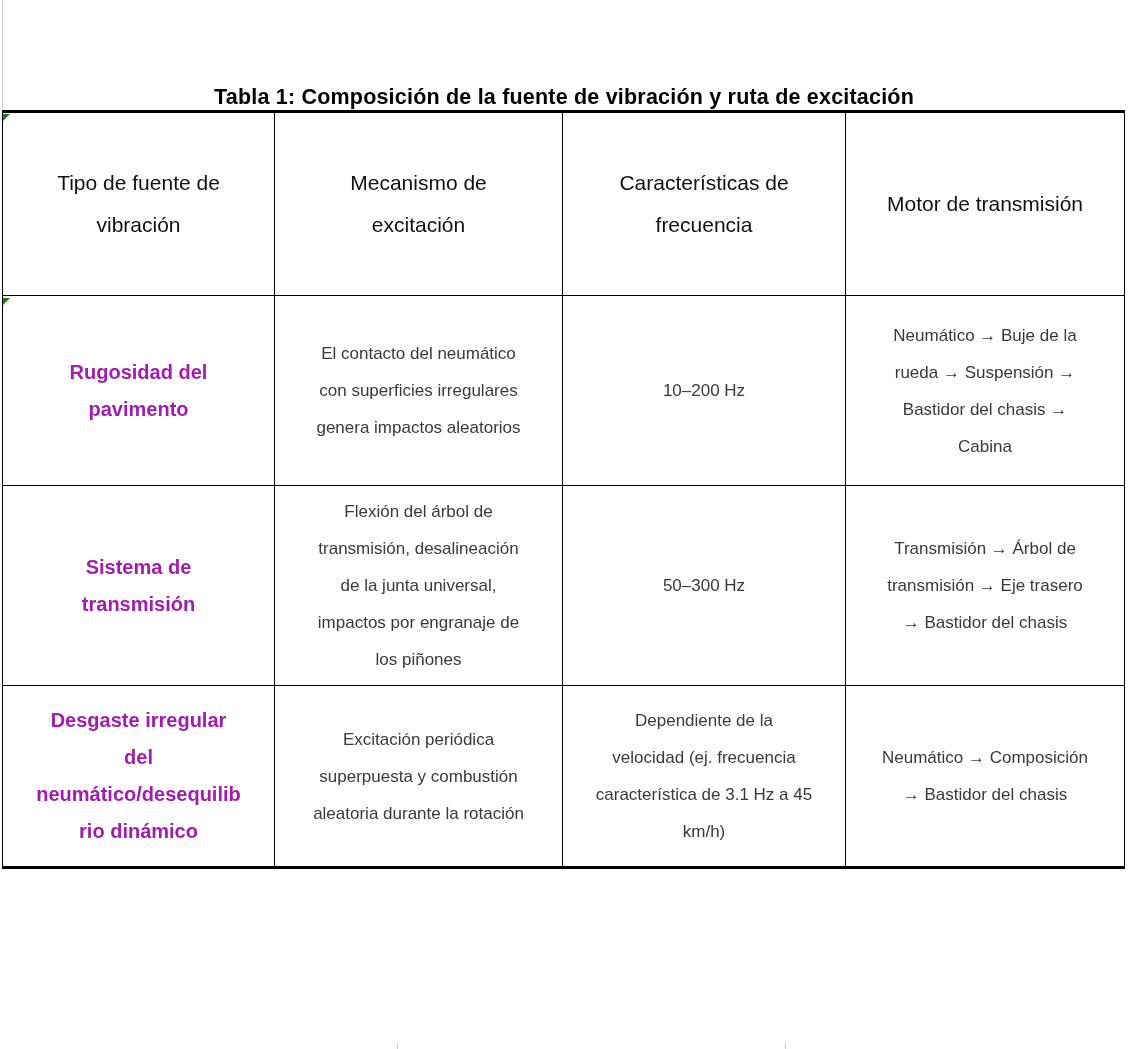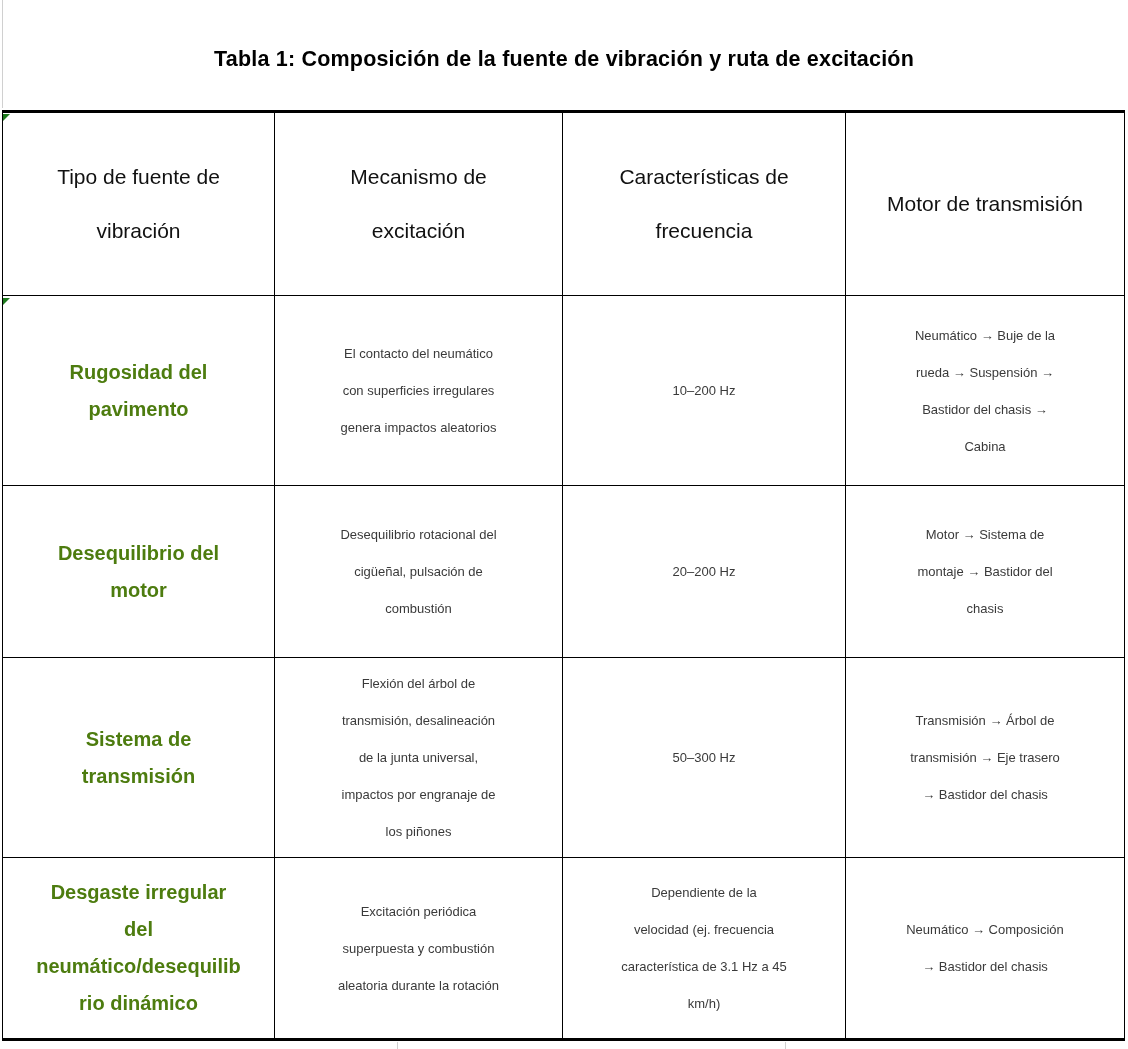--- a/index.html
+++ b/index.html
@@ -15,21 +15,21 @@
     background: #ffffff;
     overflow: hidden;
   }
   .title-block {
     position: absolute;
     top: 0; left: 0;
     width: 1128px;
     height: 110px;
     display: flex;
     justify-content: center;
-    align-items: center;
+    align-items: flex-end;
     padding-top: 9px;
     box-sizing: border-box;
   }
   .title-block h1 {
     margin: 0;
     font-size: 21.5px;
     font-weight: 700;
     color: #000000;
     letter-spacing: 0.2px;
   }
@@ -51,30 +51,30 @@
     vertical-align: middle;
     padding: 4px 8px;
     box-sizing: border-box;
     white-space: pre-line;
     overflow-wrap: break-word;
   }
   th {
     font-size: 21px;
     font-weight: 400;
     color: #111111;
-    line-height: 54px;
+    line-height: 42px;
   }
   td.c-source {
     font-size: 20px;
     font-weight: 700;
-    color: #4d7c0f;
+    color: #a21caf;
     line-height: 37px;
   }
   td.c-body {
-    font-size: 13px;
+    font-size: 17px;
     font-weight: 400;
     color: #3a3a3a;
     line-height: 37px;
   }
   col.col-1 { width: 272px; }
   col.col-2 { width: 288px; }
   col.col-3 { width: 283px; }
   col.col-4 { width: 279px; }
   tr.row-header { height: 184px; }
   tr.row-1 { height: 190px; }
@@ -130,31 +130,20 @@
 pavimento</td>
         <td class="c-body">El contacto del neumático
 con superficies irregulares
 genera impactos aleatorios</td>
         <td class="c-body">10–200 Hz</td>
         <td class="c-body">Neumático → Buje de la
 rueda → Suspensión →
 Bastidor del chasis →
 Cabina</td>
       </tr>
-      <tr class="row-2">
-        <td class="c-source">Desequilibrio del
-motor</td>
-        <td class="c-body">Desequilibrio rotacional del
-cigüeñal, pulsación de
-combustión</td>
-        <td class="c-body">20–200 Hz</td>
-        <td class="c-body">Motor → Sistema de
-montaje → Bastidor del
-chasis</td>
-      </tr>
       <tr class="row-3">
         <td class="c-source">Sistema de
 transmisión</td>
         <td class="c-body">Flexión del árbol de
 transmisión, desalineación
 de la junta universal,
 impactos por engranaje de
 los piñones</td>
         <td class="c-body">50–300 Hz</td>
         <td class="c-body">Transmisión → Árbol de

